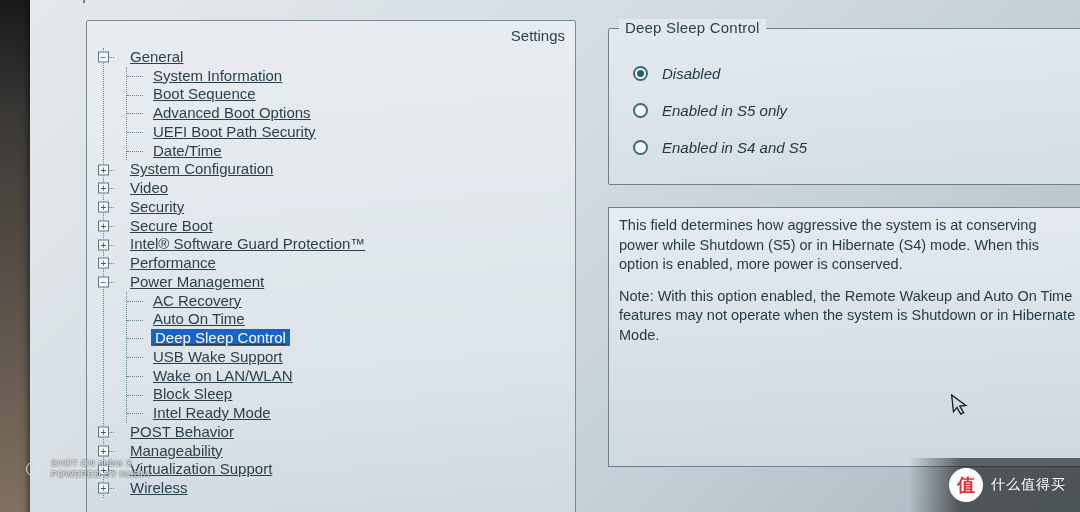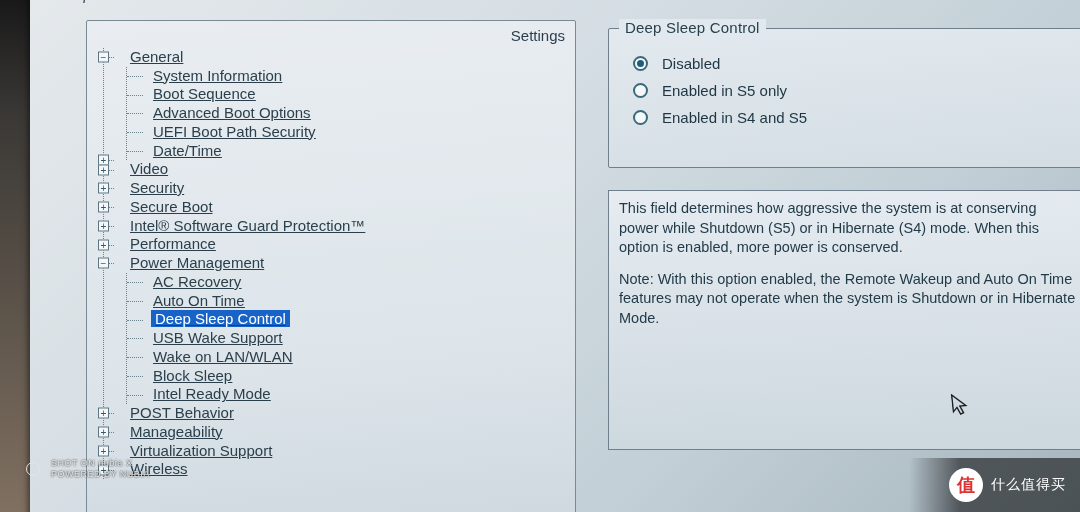--- a/index.html
+++ b/index.html
@@ -56,21 +56,21 @@
   }
   .group-title {
     position: absolute;
     top: -10px; left: 10px;
     background: #e1e9ee;
     padding: 0 6px;
     font-size: 15px;
     color: #28414e;
     letter-spacing: .2px;
   }
-  .radio-row { display:flex; align-items:center; gap:12px; margin:10px 0 10px 6px; color:#1e3543; font-size:15px; }
+  .radio-row { display:flex; align-items:center; gap:12px; margin:20px 0 10px 6px; color:#1e3543; font-size:15px;font-style:italic; }
   .radio {
     width:15px; height:15px; border-radius:50%; border:2px solid #3b6a7d; background:#f4f8fa;
     display:inline-flex; align-items:center; justify-content:center;
   }
   .radio.checked::after { content:""; width:7px; height:7px; border-radius:50%; background:#1f5c76; }
   .desc {
     border:1px solid #6f808c;
     margin-top:22px;
     padding:8px 10px;
     font-size:14.5px;
@@ -135,21 +135,21 @@
             <span class="lbl">General</span>
           </div>
           <div class="children">
             <div class="row"><span class="lbl">System Information</span></div>
             <div class="row"><span class="lbl">Boot Sequence</span></div>
             <div class="row"><span class="lbl">Advanced Boot Options</span></div>
             <div class="row"><span class="lbl">UEFI Boot Path Security</span></div>
             <div class="row"><span class="lbl">Date/Time</span></div>
           </div>
 
-          <div class="row has-toggle"><span class="toggle plus"></span></div>
+          <div class="row has-toggle"><span class="toggle plus"></span><span class="lbl">System Configuration</span></div>
           <div class="row has-toggle"><span class="toggle plus"></span><span class="lbl">Video</span></div>
           <div class="row has-toggle"><span class="toggle plus"></span><span class="lbl">Security</span></div>
           <div class="row has-toggle"><span class="toggle plus"></span><span class="lbl">Secure Boot</span></div>
           <div class="row has-toggle"><span class="toggle plus"></span><span class="lbl">Intel® Software Guard Protection™</span></div>
           <div class="row has-toggle"><span class="toggle plus"></span><span class="lbl">Performance</span></div>
 
           <div class="row has-toggle">
             <span class="toggle minus"></span>
             <span class="lbl">Power Management</span>
           </div>

